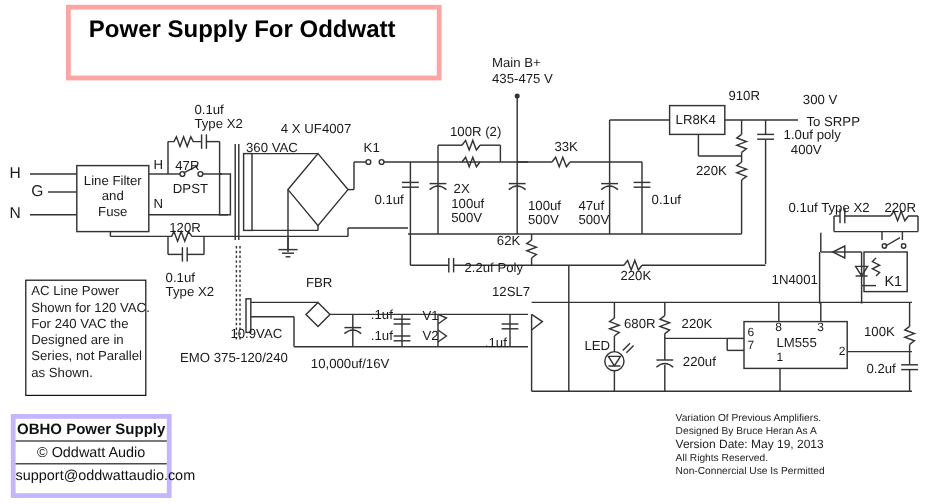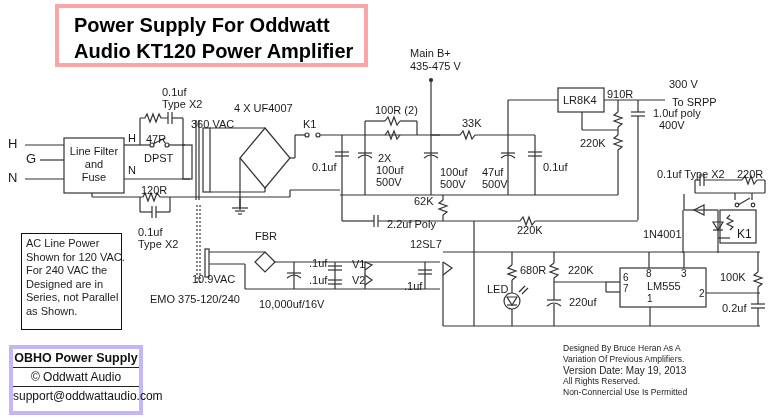--- a/index.html
+++ b/index.html
@@ -16,21 +16,20 @@
   .info-row.head { font-weight: bold; font-size: 12.5px; }
   .credits { position: absolute; left: 563px; top: 343px; font-size: 8.5px; line-height: 11px; color: #222; }
   .credits div { white-space: nowrap; }
   .credits .ver { font-size: 10px; }
 </style>
 </head>
 <body>
 
 <div class="title-box">
   <div class="title-line" style="top:5px">Power Supply For Oddwatt</div>
-  <div class="title-line" style="top:31px">Audio KT120 Power Amplifier</div>
 </div>
 
 <svg width="775" height="420" viewBox="0 0 775 420">
   <g stroke="#333" stroke-width="1.2" fill="none">
 
     <line x1="25" y1="145" x2="64" y2="145"></line>
     <line x1="40" y1="160" x2="64" y2="160"></line>
     <line x1="25" y1="179" x2="64" y2="179"></line>
     <rect x="64" y="138" width="60" height="55"></rect>
 
@@ -247,21 +246,21 @@
 <div class="lbl" style="left:128px;top:132px">H</div>
 <div class="lbl" style="left:128px;top:164px">N</div>
 <div class="lbl" style="left:144px;top:152px">DPST</div>
 <div class="lbl" style="left:146px;top:133px">47R</div>
 <div class="lbl" style="left:162px;top:86px">0.1uf</div>
 <div class="lbl" style="left:162px;top:98px">Type X2</div>
 <div class="lbl" style="left:141px;top:184px">120R</div>
 <div class="lbl" style="left:138px;top:226px">0.1uf</div>
 <div class="lbl" style="left:138px;top:238px">Type X2</div>
 
-<div class="lbl" style="left:191px;top:118px">360 VAC</div>
+<div class="lbl" style="left:205px;top:118px">360 VAC</div>
 <div class="lbl" style="left:234px;top:102px">4 X UF4007</div>
 <div class="lbl" style="left:303px;top:118px">K1</div>
 <div class="lbl" style="left:192px;top:273px">10.9VAC</div>
 <div class="lbl" style="left:150px;top:293px">EMO 375-120/240</div>
 
 <div class="lbl" style="left:312px;top:161px">0.1uf</div>
 <div class="lbl" style="left:378px;top:152px">2X</div>
 <div class="lbl" style="left:376px;top:164px">100uf</div>
 <div class="lbl" style="left:376px;top:176px">500V</div>
 <div class="lbl" style="left:375px;top:104px">100R (2)</div>
@@ -271,21 +270,21 @@
 <div class="lbl" style="left:440px;top:178px">500V</div>
 <div class="lbl" style="left:462px;top:117px">33K</div>
 <div class="lbl" style="left:482px;top:166px">47uf</div>
 <div class="lbl" style="left:482px;top:178px">500V</div>
 <div class="lbl" style="left:543px;top:161px">0.1uf</div>
 <div class="lbl" style="left:414px;top:195px">62K</div>
 <div class="lbl" style="left:387px;top:218px">2.2uf Poly</div>
 <div class="lbl" style="left:517px;top:224px">220K</div>
 
 <div class="lbl" style="left:563px;top:94px">LR8K4</div>
-<div class="lbl" style="left:607px;top:88px">910R</div>
+<div class="lbl" style="left:607px;top:74px">910R</div>
 <div class="lbl" style="left:580px;top:137px">220K</div>
 <div class="lbl" style="left:669px;top:78px">300 V</div>
 <div class="lbl" style="left:672px;top:96px">To SRPP</div>
 <div class="lbl" style="left:653px;top:107px">1.0uf poly</div>
 <div class="lbl" style="left:659px;top:119px">400V</div>
 
 <div class="lbl" style="left:657px;top:168px">0.1uf Type X2</div>
 <div class="lbl" style="left:737px;top:168px">220R</div>
 <div class="lbl" style="left:737px;top:228px;font-size:12px">K1</div>
 <div class="lbl" style="left:643px;top:228px">1N4001</div>
@@ -322,18 +321,18 @@
   <div>as Shown.</div>
 </div>
 
 <div class="info-box">
   <div class="info-row head">OBHO Power Supply</div>
   <div class="info-row">© Oddwatt Audio</div>
   <div class="info-row">support@oddwattaudio.com</div>
 </div>
 
 <div class="credits">
+  <div>Variation Of Previous Amplifiers.</div>
   <div>Designed By Bruce Heran As A</div>
-  <div>Variation Of Previous Amplifiers.</div>
   <div class="ver">Version Date:  May 19, 2013</div>
   <div>All Rights Reserved.</div>
   <div>Non-Connercial Use Is Permitted</div>
 </div>
 
 </body></html>

